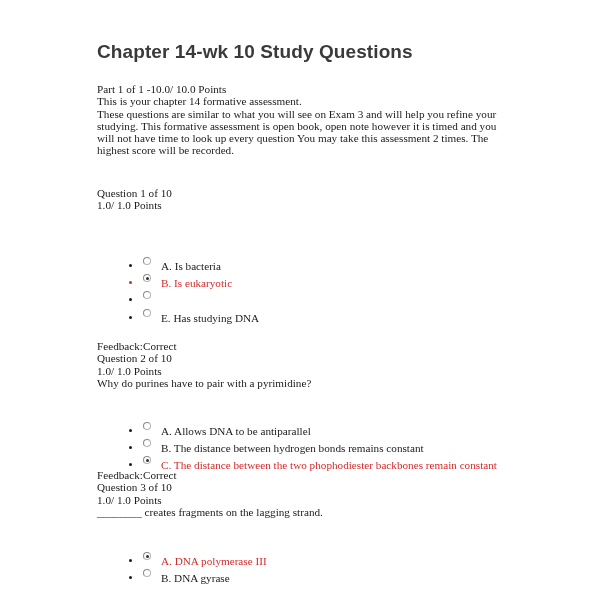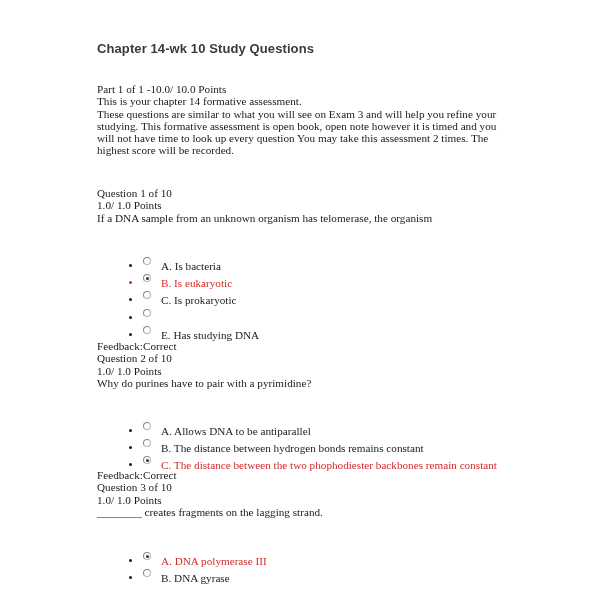--- a/index.html
+++ b/index.html
@@ -1,21 +1,21 @@
 <!DOCTYPE html>
 <html><head>
 <meta charset="utf-8">
 <style>
   html, body { margin:0; padding:0; background:#ffffff; }
   body { width:600px; height:600px; overflow:hidden; position:relative; }
   .page { position:absolute; left:97px; top:0; width:420px; color:#1a1a1a;
           font-family:"Liberation Serif", "DejaVu Serif", serif; font-size:11.2px; line-height:12.3px; }
   .title { position:absolute; left:97px; top:41px; margin:0;
            font-family:"Liberation Sans", "DejaVu Sans", sans-serif; font-weight:bold;
-           font-size:13px; color:#3a3a3a; letter-spacing:0.1px; white-space:nowrap; }
+           font-size:19px; color:#3a3a3a; letter-spacing:0.1px; white-space:nowrap; }
   .block { position:absolute; left:0; width:420px; }
   .line { display:block; white-space:nowrap; }
   .part-row { display:flex; width:400px; }
   .para { white-space:normal; width:412px; }
   ul.opts { list-style:none; margin:16px; padding:0; position:absolute; left:0; width:420px; }
   ul.opts li { position:relative; height:17.2px; }
   .bullet { position:absolute; left:16px; top:7px; width:3px; height:3px; border-radius:50%; background:#1a1a1a; }
   .radio { position:absolute; left:30px; top:0px; width:6px; height:6px; border-radius:50%;
            border:1px solid #b5b5b5; border-top-color:#8a8a8a; border-left-color:#8a8a8a; background:#fff; box-sizing:content-box; }
   .radio.on::after { content:""; position:absolute; left:1.5px; top:1.5px; width:3px; height:3px; border-radius:50%; background:#333; }
@@ -35,37 +35,31 @@
       <span>Part 1 of 1 -</span>
       <span>10.0/ 10.0 Points</span>
     </div>
     <span class="line">This is your chapter 14 formative assessment.</span>
     <span class="para line">These questions are similar to what you will see on Exam 3 and will help you refine your studying. This formative assessment is open book, open note however it is timed and you will not have time to look up every question You may take this assessment 2 times. The highest score will be recorded.</span>
   </div>
 
   <div class="block" style="top:187px;">
     <span class="line">Question 1 of 10</span>
     <span class="line">1.0/ 1.0 Points</span>
-    <span class="line">If a DNA sample from an unknown organism has telomerase, the organism</span>
   </div>
   <ul class="opts" style="top:241px;">
     <li>
         <span class="bullet"></span>
         <span class="radio"></span>
         <span class="opt-label">A. Is bacteria</span>
       </li>
     <li class="correct">
         <span class="bullet"></span>
         <span class="radio on"></span>
         <span class="opt-label">B. Is eukaryotic</span>
-      </li>
-    <li>
-        <span class="bullet"></span>
-        <span class="radio"></span>
-        <span class="opt-label">C. Is prokaryotic</span>
       </li>
     <li>
         <span class="bullet"></span>
         <span class="radio"></span>
       </li>
     <li>
         <span class="bullet"></span>
         <span class="radio"></span>
         <span class="opt-label">E. Has studying DNA</span>
       </li>

